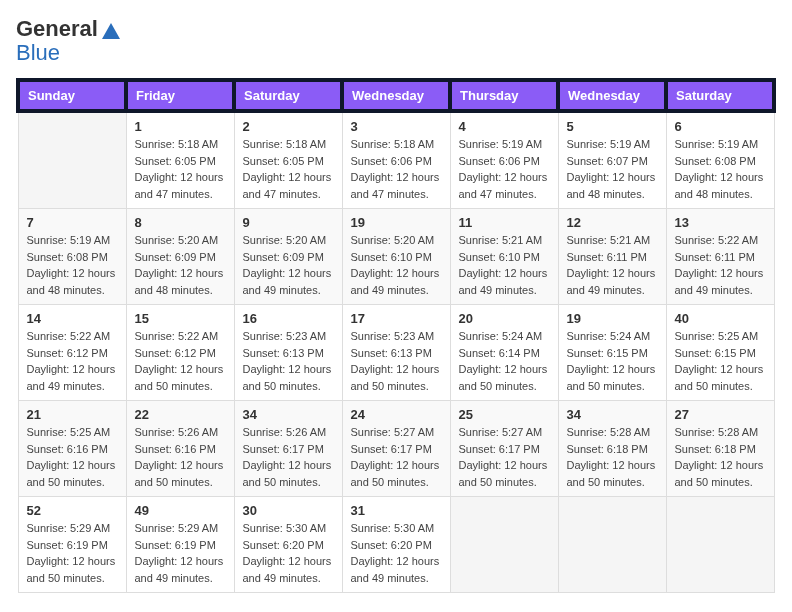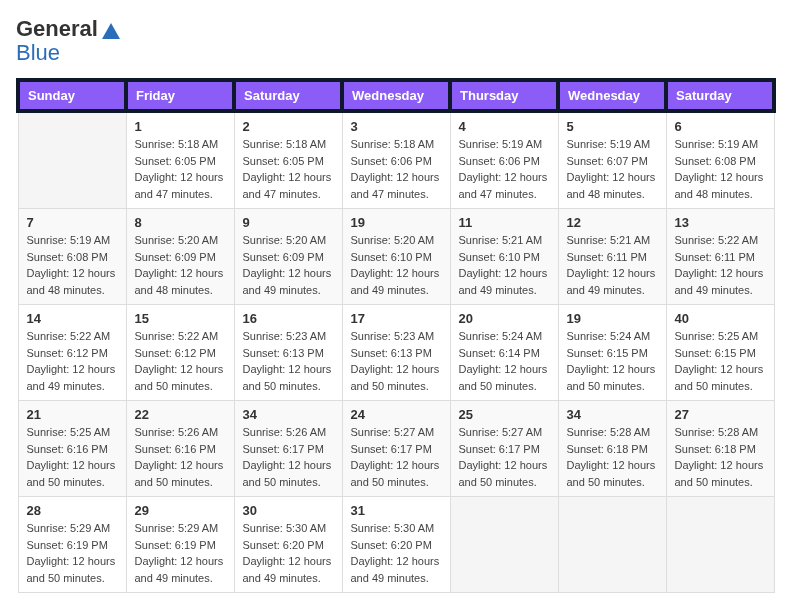--- a/index.html
+++ b/index.html
@@ -301,28 +301,28 @@
         <td>
           <span class="day-number">27</span>
           <div class="day-info" style="white-space: pre-line;">Sunrise: 5:28 AM
 Sunset: 6:18 PM
 Daylight: 12 hours
 and 50 minutes.</div>
         </td>
       </tr>
       <tr>
         <td>
-          <span class="day-number">28</span>
+          <span class="day-number">52</span>
           <div class="day-info" style="white-space: pre-line;">Sunrise: 5:29 AM
 Sunset: 6:19 PM
 Daylight: 12 hours
 and 50 minutes.</div>
         </td>
         <td>
-          <span class="day-number">29</span>
+          <span class="day-number">49</span>
           <div class="day-info" style="white-space: pre-line;">Sunrise: 5:29 AM
 Sunset: 6:19 PM
 Daylight: 12 hours
 and 49 minutes.</div>
         </td>
         <td>
           <span class="day-number">30</span>
           <div class="day-info" style="white-space: pre-line;">Sunrise: 5:30 AM
 Sunset: 6:20 PM
 Daylight: 12 hours

